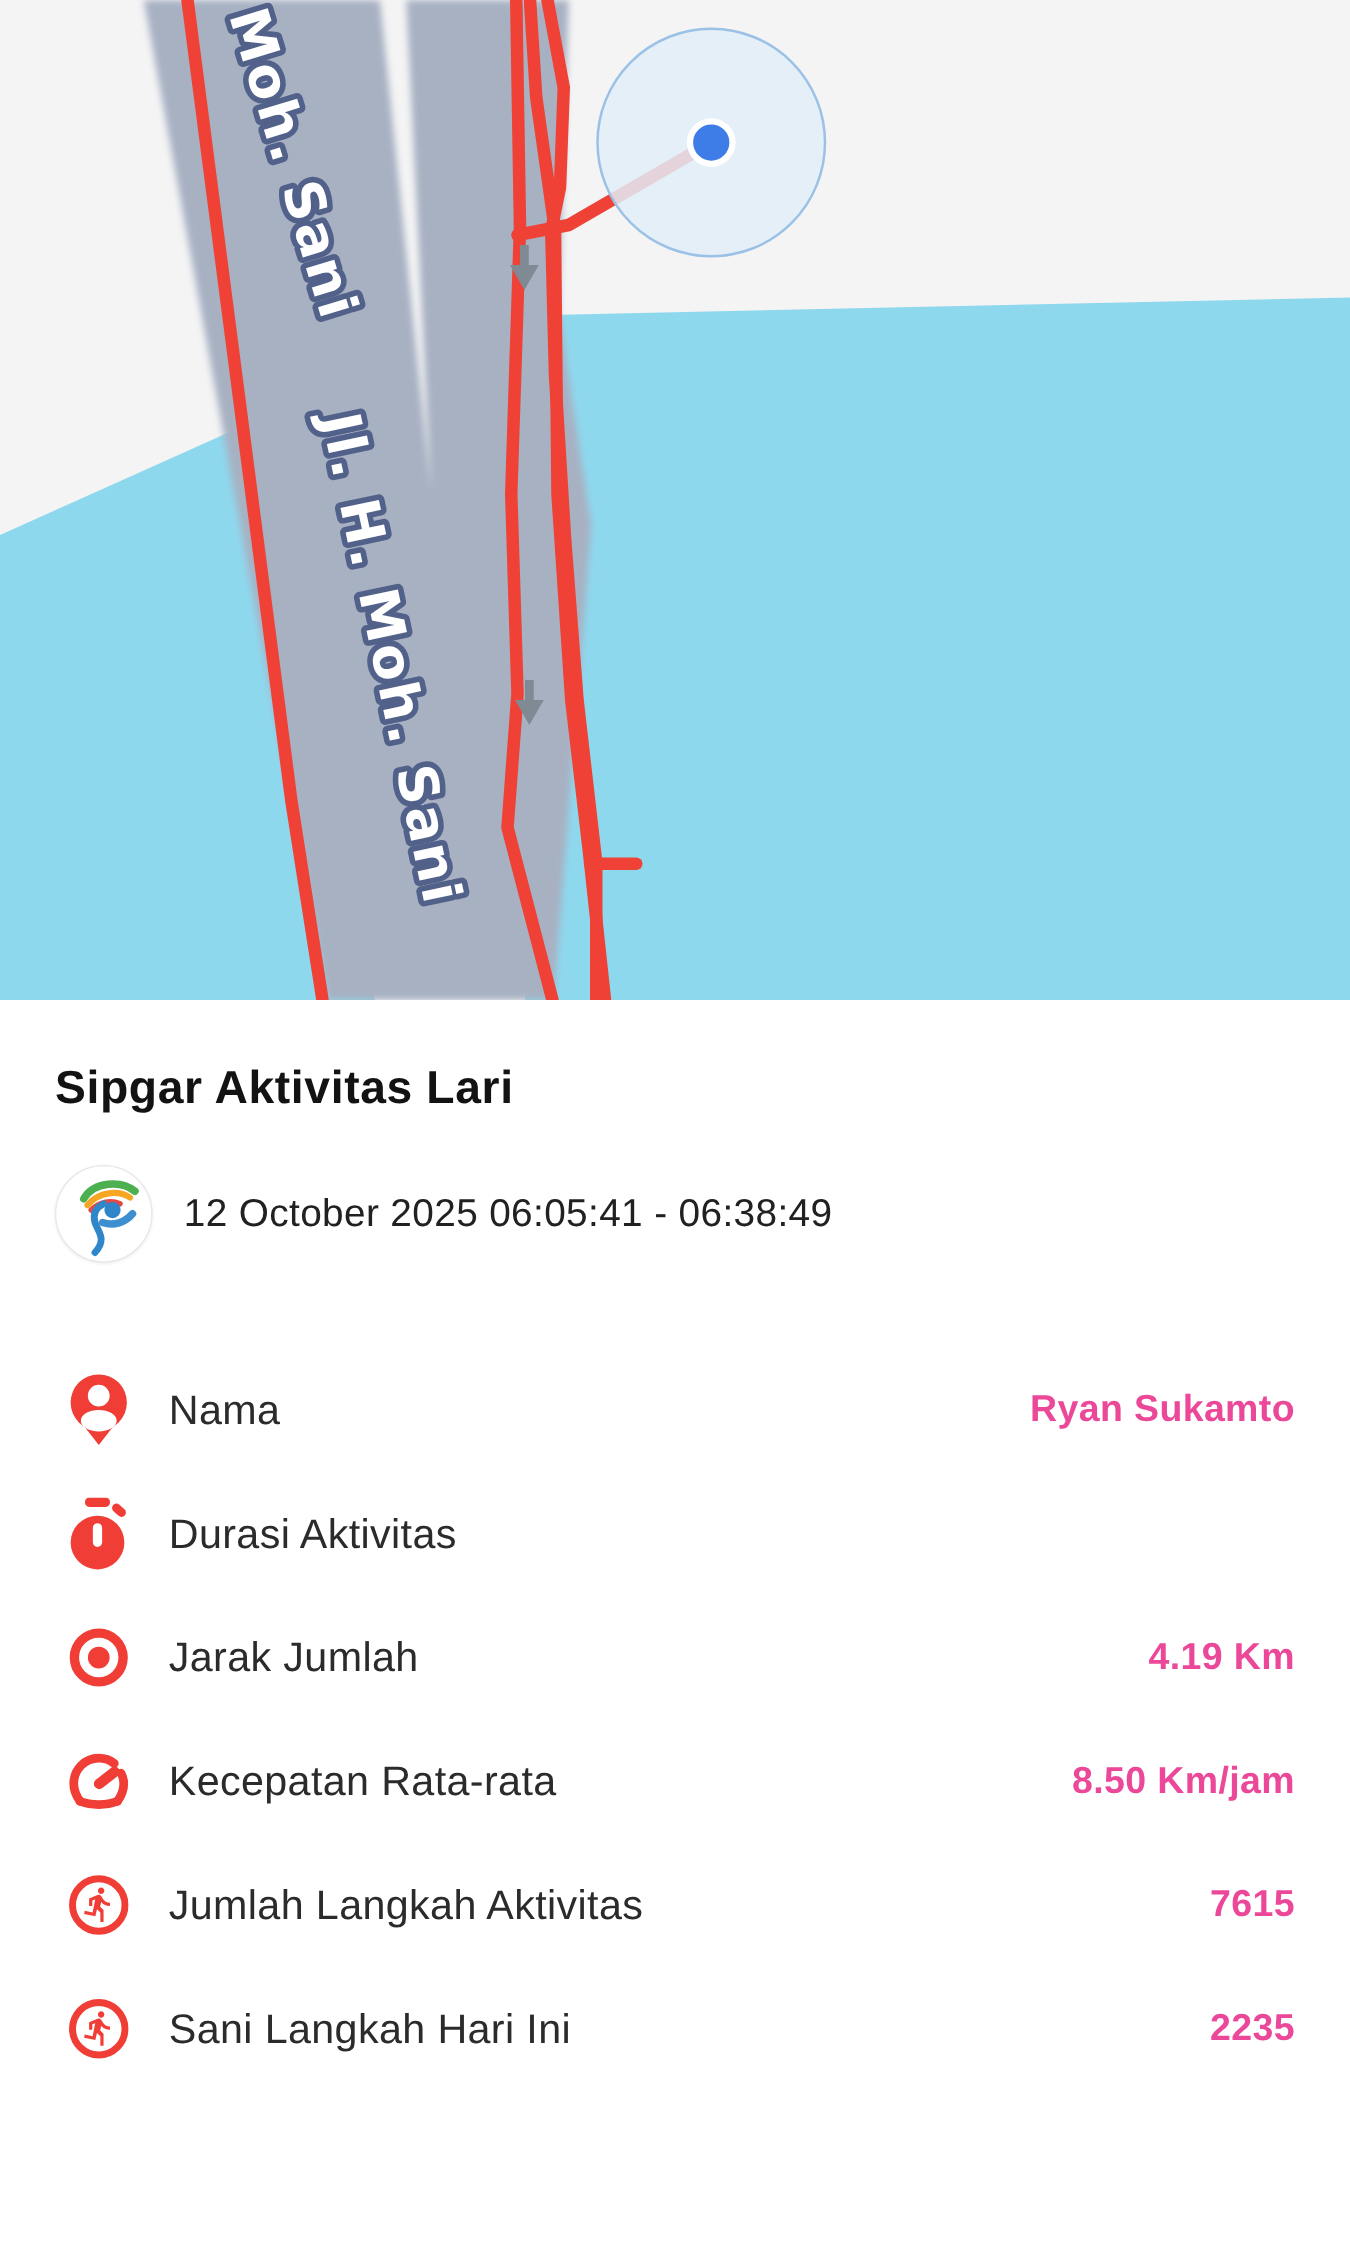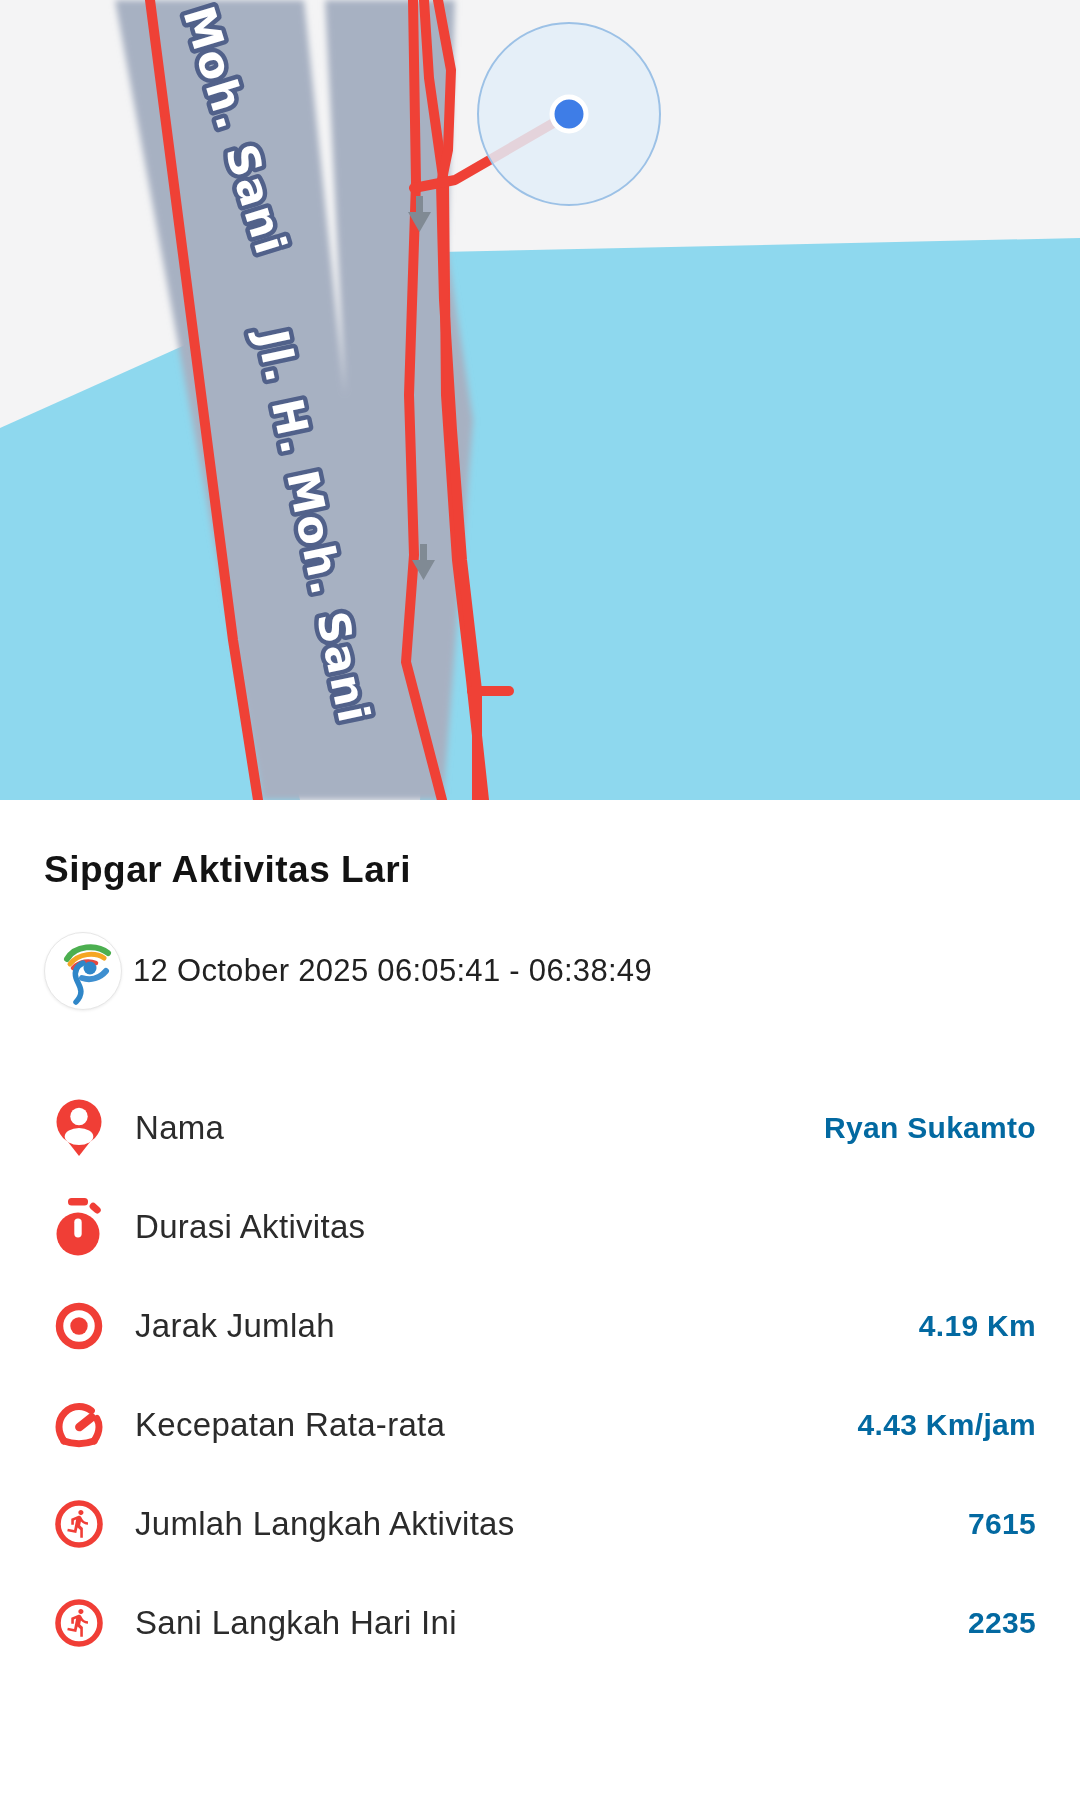--- a/index.html
+++ b/index.html
@@ -19,35 +19,35 @@
   .route-line{fill:none;stroke:var(--color-route,#ef4136);stroke-width:10;stroke-linejoin:round;stroke-linecap:round;}
   .road-shape{fill:var(--color-road,#a7b1c2);}
   .water-shape{fill:var(--color-water,#8ed8ee);}
   .dir-arrow{fill:var(--color-arrow,#808a94);}
   
   .content{padding:0 44px;}
   .page-title{
     margin:48px 0 0 0;font-size:37px;line-height:44px;font-weight:700;color:#131313;
     letter-spacing:.5px;
   }
-  .meta-row{margin-top:40px;display:flex;align-items:center;gap:11px;height:78px;text-align:center;}
+  .meta-row{margin-top:40px;display:flex;align-items:center;gap:25px;height:78px;text-align:center;}
   .app-logo{
     width:76px;height:76px;border-radius:50%;background:#fff;
     border:1px solid #e7e7e7;box-shadow:0 1px 3px rgba(0,0,0,.08);
     display:flex;align-items:center;justify-content:center;flex:0 0 auto;
   }
   .meta-date{font-size:31px;color:#212121;letter-spacing:.3px;}
   .stats{margin-top:68px;}
   .stat-row{height:99px;display:flex;align-items:center;}
   .stat-icon{width:48px;margin-left:11px;flex:0 0 auto;display:flex;align-items:center;justify-content:center;}
   .stat-icon svg{display:block;}
   .ic-fill{fill:var(--color-accent,#f03e36);}
   .ic-stroke{fill:none;stroke:var(--color-accent,#f03e36);}
   .stat-label{margin-left:32px;font-size:33px;color:#2b2b2b;letter-spacing:.3px;flex:1 1 auto;}
-  .stat-value{font-size:30px;font-weight:700;color:#0369a1;letter-spacing:.3px;text-align:right;white-space:nowrap;}
+  .stat-value{font-size:30px;font-weight:700;color:#ec4899;letter-spacing:.3px;text-align:right;white-space:nowrap;}
 </style>
 </head>
 <body>
 
 <div id="page">
 
   <div class="map-wrap">
     <svg width="1080" height="800" viewBox="0 0 1080 800">
       <defs>
         <filter id="soft" x="-10%" y="-10%" width="120%" height="120%">
@@ -145,21 +145,21 @@
       <div class="stat-row">
         <span class="stat-icon">
           <svg width="48" height="46" viewBox="0 0 48 46">
             <path class="ic-stroke" stroke-width="7" stroke-linecap="round" d="M9,39 C5.5,34 4,29.5 4,25 C4,13.5 13,4.5 24,4.5 C28.7,4.5 33,6 36.4,8.8"></path>
             <path class="ic-stroke" stroke-width="7" stroke-linecap="round" d="M41.8,16.5 C43.2,19 44,22 44,25 C44,29.5 42.5,34 39,39"></path>
             <path class="ic-stroke" stroke-width="7" stroke-linecap="round" d="M9,39 C18,42.5 30,42.5 39,39"></path>
             <rect class="ic-fill" x="20" y="21" width="24" height="8.5" rx="4.2" transform="rotate(-38 24 25)"></rect>
           </svg>
         </span>
         <span class="stat-label">Kecepatan Rata-rata</span>
-        <span class="stat-value">4.43 Km/jam</span>
+        <span class="stat-value">8.50 Km/jam</span>
       </div>
 
       <div class="stat-row">
         <span class="stat-icon">
           <svg width="56" height="56" viewBox="0 0 56 56">
             <circle class="ic-stroke" cx="28" cy="28" r="24.5" stroke-width="6.5"></circle>
             <g transform="translate(10,9.5) scale(1.5)">
               <path class="ic-fill" d="M13.49 5.48c1.1 0 2-.9 2-2s-.9-2-2-2-2 .9-2 2 .9 2 2 2zm-3.6 13.9l1-4.4 2.1 2v6h2v-7.5l-2.1-2 .6-3c1.3 1.5 3.3 2.5 5.5 2.5v-2c-1.9 0-3.5-1-4.3-2.4l-1-1.6c-.4-.6-1-1-1.7-1-.3 0-.5.1-.8.1l-5.2 2.2v4.7h2v-3.4l1.8-.7-1.6 8.1-4.9-1-.4 2 7 1.4z"></path>
             </g>
           </svg>

